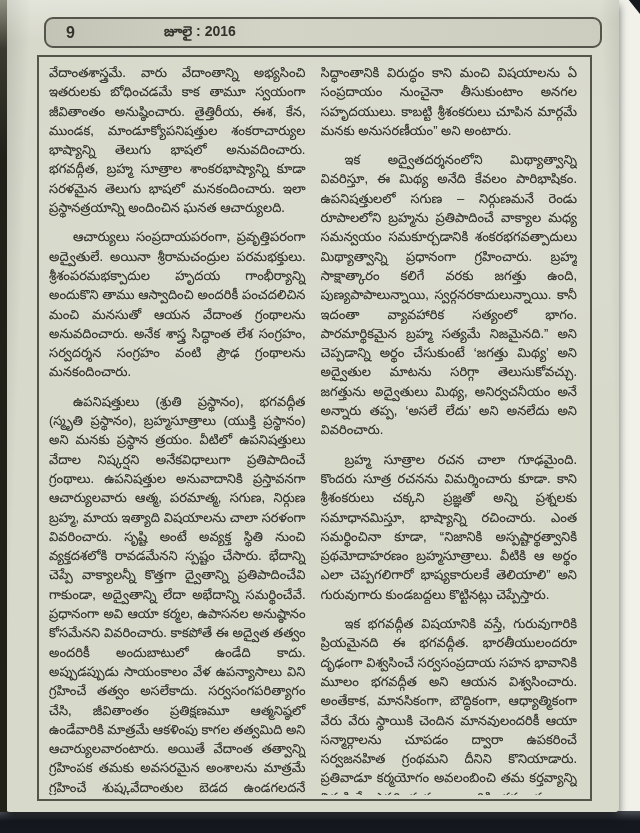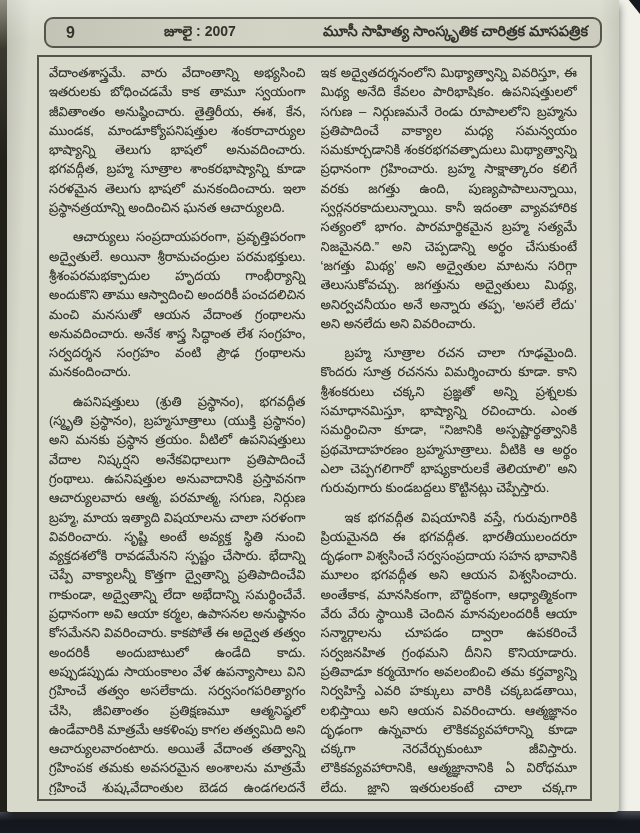--- a/index.html
+++ b/index.html
@@ -54,31 +54,31 @@
 </head>
 <body>
 
 <div class="scan">
   <div class="bottom-band"></div>
   <div class="corner-dark"></div>
 
   <div class="page-paper">
     <div class="header-box">
       <span class="page-number">9</span>
-      <span class="issue-date">జూలై : 2007</span>
-      <span class="magazine-title">మూసీ సాహిత్య సాంస్కృతిక చారిత్రక మాసపత్రిక</span>
+      <span class="issue-date">జూలై : 2016</span>
     </div>
 
     <div class="content-box">
       <div class="col">
           <p>వేదాంతశాస్త్రమే. వారు వేదాంతాన్ని అభ్యసించి ఇతరులకు బోధించడమే కాక తామూ స్వయంగా జీవితాంతం అనుష్ఠించారు. తైత్తిరీయ, ఈశ, కేన, ముండక, మాండూక్యోపనిషత్తుల శంకరాచార్యుల భాష్యాన్ని తెలుగు భాషలో అనువదించారు. భగవద్గీత, బ్రహ్మ సూత్రాల శాంకరభాష్యాన్ని కూడా సరళమైన తెలుగు భాషలో మనకందించారు. ఇలా ప్రస్థానత్రయాన్ని అందించిన ఘనత ఆచార్యులది.</p>
           <p>ఆచార్యులు సంప్రదాయపరంగా, ప్రవృత్తిపరంగా అద్వైతులే. అయినా శ్రీరామచంద్రుల పరమభక్తులు. శ్రీశంపరమభక్పాదుల హృదయ గాంభీర్యాన్ని అందుకొని తాము ఆస్వాదించి అందరికీ పంచదలిచిన మంచి మనసుతో ఆయన వేదాంత గ్రంథాలను అనువదించారు. అనేక శాస్త్ర సిద్ధాంత లేశ సంగ్రహం, సర్వదర్శన సంగ్రహం వంటి ప్రౌఢ గ్రంథాలను మనకందించారు.</p>
           <p>ఉపనిషత్తులు (శ్రుతి ప్రస్థానం), భగవద్గీత (స్మృతి ప్రస్థానం), బ్రహ్మసూత్రాలు (యుక్తి ప్రస్థానం) అని మనకు ప్రస్థాన త్రయం. వీటిలో ఉపనిషత్తులు వేదాల నిష్కర్షని అనేకవిధాలుగా ప్రతిపాదించే గ్రంథాలు. ఉపనిషత్తుల అనువాదానికి ప్రస్తావనగా ఆచార్యులవారు ఆత్మ, పరమాత్మ, సగుణ, నిర్గుణ బ్రహ్మ, మాయ ఇత్యాది విషయాలను చాలా సరళంగా వివరించారు. సృష్టి అంటే అవ్యక్త స్థితి నుంచి వ్యక్తదశలోకి రావడమేనని స్పష్టం చేసారు. భేదాన్ని చెప్పే వాక్యాలన్నీ కొత్తగా ద్వైతాన్ని ప్రతిపాదించేవి గాకుండా, అద్వైతాన్ని లేదా అభేదాన్ని సమర్థించేవే. ప్రధానంగా అవి ఆయా కర్మల, ఉపాసనల అనుష్ఠానం కోసమేనని వివరించారు. కాకపోతే ఈ అద్వైత తత్వం అందరికీ అందుబాటులో ఉండేది కాదు. అప్పుడప్పుడు సాయంకాలం వేళ ఉపన్యాసాలు విని గ్రహించే తత్వం అసలేకాదు. సర్వసంగపరిత్యాగం చేసి, జీవితాంతం ప్రతిక్షణమూ ఆత్మనిష్ఠలో ఉండేవారికి మాత్రమే ఆకళింపు కాగల తత్వమిది అని ఆచార్యులవారంటారు. అయితే వేదాంత తత్వాన్ని గ్రహింపక తమకు అవసరమైన అంశాలను మాత్రమే గ్రహించే శుష్కవేదాంతుల బెడద ఉండగలదనే అభిప్రాయంతో, ఆచార్యులు అనేకులు భక్తి మొదలైన మార్గాలను లోక సంగ్రహ దృష్టితో ప్రచారం చేసారని గురువుగారు వివరిస్తారు. అద్వైతాన్ని ఖండించేవారికి కనువిప్పు కలిగేలా, అద్వైతాన్ననుసరించే వారికి ప్రేరణ కలిగేలా గురువు గారు ఉపనిషద్ భాష్యాన్ని తెలుగులోకి అనువదించారు.</p>
         </div>
       <div class="col">
+          <p>సిద్ధాంతానికి విరుద్ధం కాని మంచి విషయాలను ఏ సంప్రదాయం నుంచైనా తీసుకుంటాం అనగల సహృదయులు. కాబట్టి శ్రీశంకరులు చూపిన మార్గమే మనకు అనుసరణీయం” అని అంటారు.</p>
           <p>ఇక అద్వైతదర్శనంలోని మిథ్యాత్వాన్ని వివరిస్తూ, ఈ మిథ్య అనేది కేవలం పారిభాషికం. ఉపనిషత్తులలో సగుణ – నిర్గుణమనే రెండు రూపాలలోని బ్రహ్మను ప్రతిపాదించే వాక్యాల మధ్య సమన్వయం సమకూర్చడానికి శంకరభగవత్పాదులు మిథ్యాత్వాన్ని ప్రధానంగా గ్రహించారు. బ్రహ్మ సాక్షాత్కారం కలిగే వరకు జగత్తు ఉంది, పుణ్యపాపాలున్నాయి, స్వర్గనరకాదులున్నాయి. కానీ ఇదంతా వ్యావహారిక సత్యంలో భాగం. పారమార్థికమైన బ్రహ్మ సత్యమే నిజమైనది.” అని చెప్పడాన్ని అర్థం చేసుకుంటే ‘జగత్తు మిథ్య’ అని అద్వైతుల మాటను సరిగ్గా తెలుసుకోవచ్చు. జగత్తును అద్వైతులు మిథ్య, అనిర్వచనీయం అనే అన్నారు తప్ప, ‘అసలే లేదు’ అని అనలేదు అని వివరించారు.</p>
           <p>బ్రహ్మ సూత్రాల రచన చాలా గూఢమైంది. కొందరు సూత్ర రచనను విమర్శించారు కూడా. కాని శ్రీశంకరులు చక్కని ప్రజ్ఞతో అన్ని ప్రశ్నలకు సమాధానమిస్తూ, భాష్యాన్ని రచించారు. ఎంత సమర్థించినా కూడా, “నిజానికి అస్పష్టార్థత్వానికి ప్రథమోదాహరణం బ్రహ్మసూత్రాలు. వీటికి ఆ అర్థం ఎలా చెప్పగలిగారో భాష్యకారులకే తెలియాలి” అని గురువుగారు కుండబద్దలు కొట్టినట్లు చెప్పేస్తారు.</p>
           <p>ఇక భగవద్గీత విషయానికి వస్తే, గురువుగారికి ప్రియమైనది ఈ భగవద్గీత. భారతీయులందరూ దృఢంగా విశ్వసించే సర్వసంప్రదాయ సహన భావానికి మూలం భగవద్గీత అని ఆయన విశ్వసించారు. అంతేకాక, మానసికంగా, బౌద్ధికంగా, ఆధ్యాత్మికంగా వేరు వేరు స్థాయికి చెందిన మానవులందరికీ ఆయా సన్మార్గాలను చూపడం ద్వారా ఉపకరించే సర్వజనహిత గ్రంథమని దీనిని కొనియాడారు. ప్రతివాడూ కర్మయోగం అవలంబించి తమ కర్తవ్యాన్ని నిర్వహిస్తే ఎవరి హక్కులు వారికి చక్కబడతాయి, లభిస్తాయి అని ఆయన వివరించారు. ఆత్మజ్ఞానం దృఢంగా ఉన్నవారు లౌకికవ్యవహారాన్ని కూడా చక్కగా నెరవేర్చుకుంటూ జీవిస్తారు. లౌకికవ్యవహారానికి, ఆత్మజ్ఞానానికి ఏ విరోధమూ లేదు. జ్ఞాని ఇతరులకంటే చాలా చక్కగా లౌకికవ్యవహారాలను సాధించగలడని వివరిస్తారు గురువుగారు. ఉత్తమ లక్ష్య సాధనకై ఏ క్షణంలోనైనా ఎలాంటి త్యాగాన్నైనా చేయాలని ఉపదేశిస్తుంది భగవద్గీత అని ఆయన అంటారు.</p>
         </div>
     </div>
   </div>
 
   <div class="spine-shadow"></div>
 </div>
 

